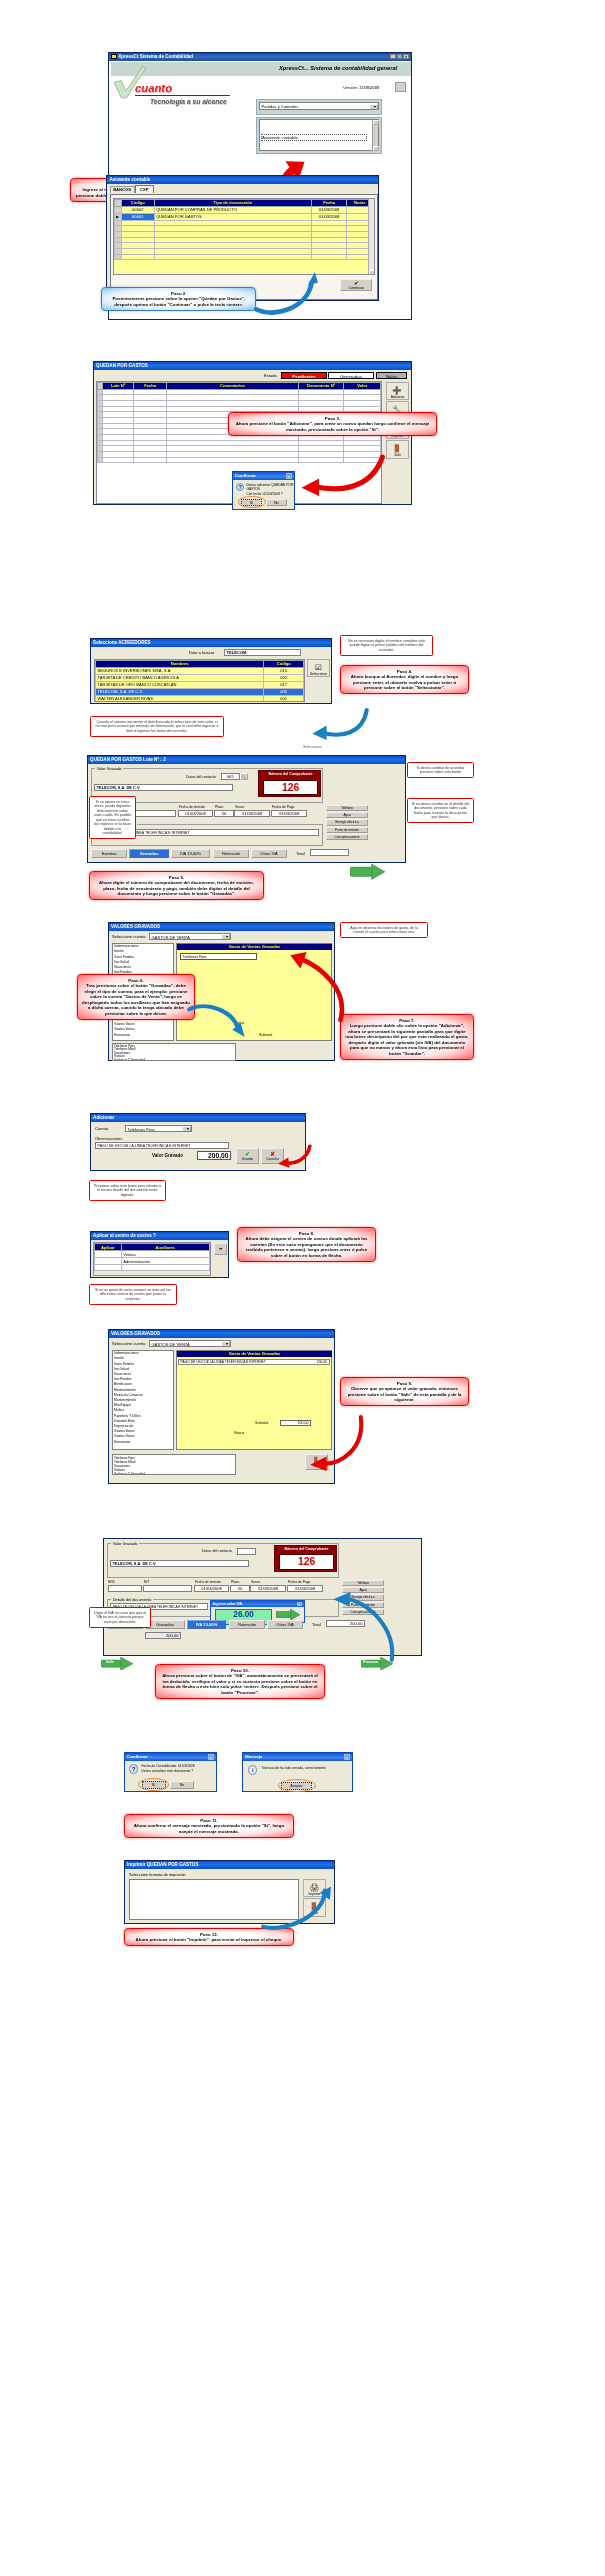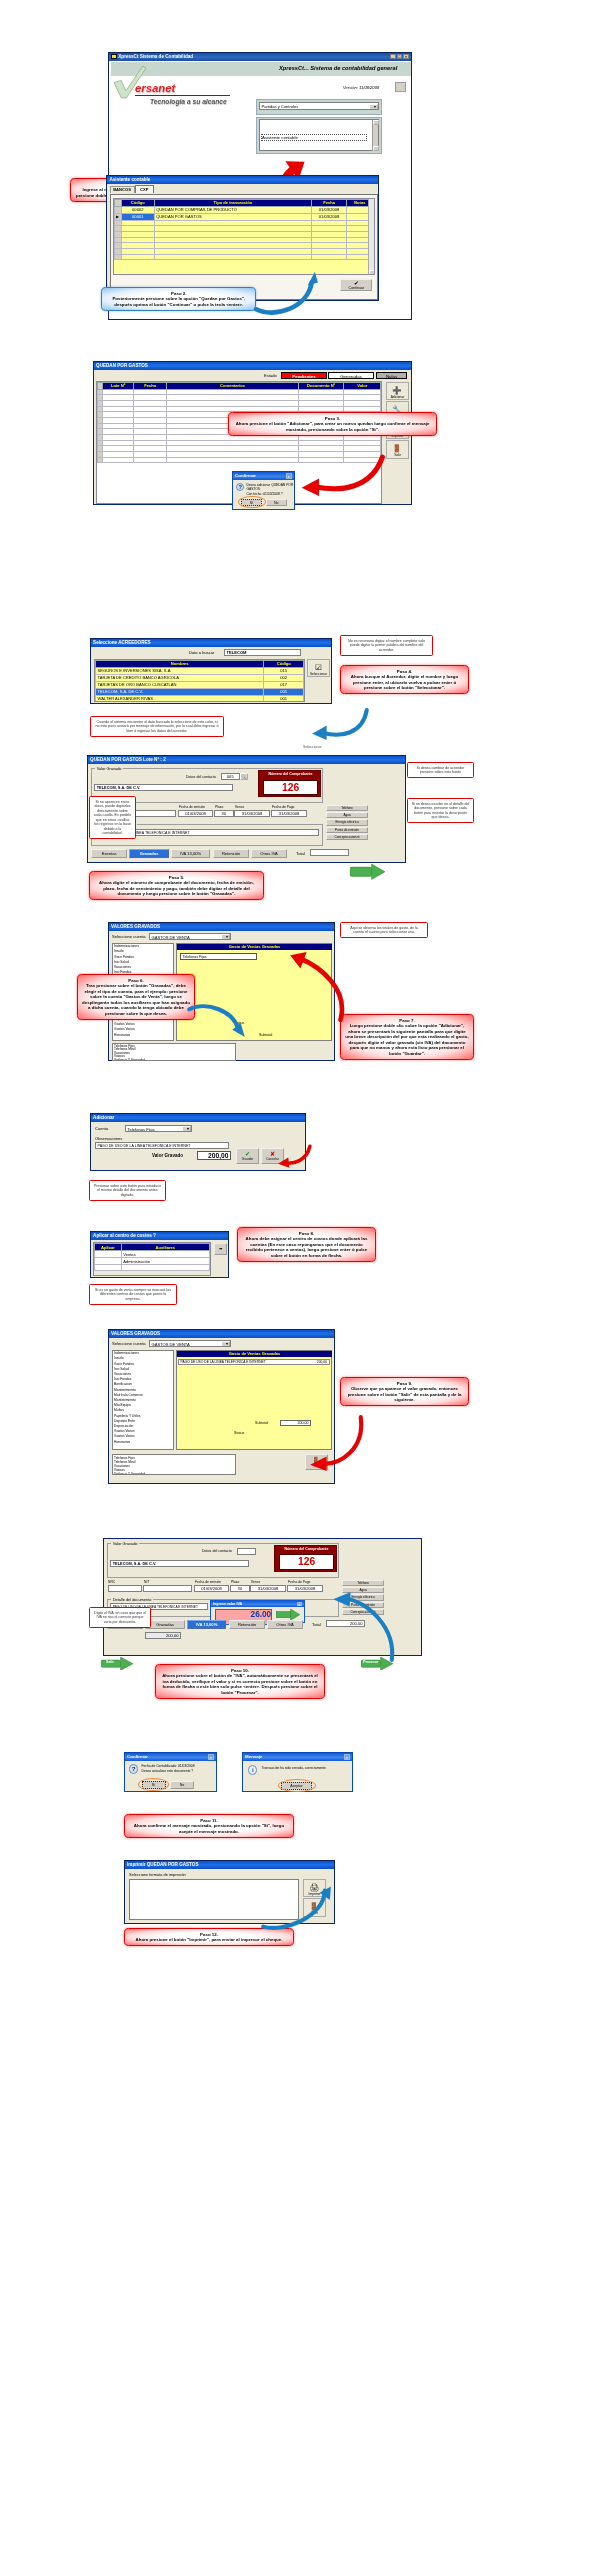--- a/index.html
+++ b/index.html
@@ -115,21 +115,21 @@
   </div>
 
   <div class="abs" style="left:2.1px;top:9.3px;width:300px;height:13.4px;background:#c8d6d0;"></div>
   <div class="abs" style="left:170px;top:12.4px;font-style:italic;font-weight:bold;font-size:5.7px;color:#000;">XpressCt... Sistema de contabilidad general</div>
 
   <div class="abs" style="left:3.1px;top:11.3px;width:36px;height:36px;">
     <svg width="36" height="36" viewBox="0 0 70 70">
       <polygon points="4,36 18,32 27,52 60,4 66,8 28,66 18,66" fill="#cfe3c8" stroke="#7aa06e" stroke-width="1.2"></polygon>
     </svg>
   </div>
-  <div class="abs" style="left:26px;top:29px;font-size:11.3px;font-weight:bold;font-style:italic;color:#e02020;text-shadow:0.5px 0.5px 0 #ffb0b0;">ersanet</div>
+  <div class="abs" style="left:26px;top:29px;font-size:11.3px;font-weight:bold;font-style:italic;color:#e02020;text-shadow:0.5px 0.5px 0 #ffb0b0;">cuanto</div>
   <div class="abs" style="left:26px;top:42px;width:95px;height:1px;background:#b00;"></div>
   <div class="abs" style="left:41px;top:45px;font-size:6.7px;font-weight:bold;font-style:italic;color:#555;text-shadow:0.5px 0.5px 0 #ccc;">Tecnologia a su alcance</div>
 
   <div class="abs" style="left:234px;top:32px;font-size:4.1px;font-style:italic;">Versión: 11/08/2008</div>
   <div class="abs" style="left:286px;top:29px;width:11.3px;height:10.3px;background:#d4d0c8;border:0.5px solid #999;"></div>
 
   <div class="abs" style="left:147px;top:46px;width:126px;height:15.5px;background:#c8d6d0;border:0.5px solid #9ab;"></div>
   <div class="combo" style="position:absolute;left:150px;top:49px;width:120px;">
     <span>Partidas y Controles</span><span class="arw"></span>
   </div>
@@ -868,21 +868,21 @@
   </div>
   <div class="fld" style="position:absolute;left:6.2px;top:64px;width:98px;font-size:3.3px;">
     <span>PAGO DE USO DE LA LINEA TELEFONICA E INTERNET</span>
   </div>
 
   <div class="dlg" style="left:106px;top:61px;width:95px;height:23px;border:1px solid #1158d8;">
     <div class="dlg-t" style="height:6.2px;line-height:6.2px;font-size:3.6px;">
       <span>Ingrese valor IVA</span>
       <span class="dlg-x" style="width:5.2px;height:4.6px;line-height:4.1px;font-size:3.6px;">×</span>
     </div>
-    <div class="abs" style="left:4.1px;top:8.2px;width:57px;height:16px;background:#fca5a5;border:1px solid #1a6ad8;color:#0b3fa0;font-size:8.2px;font-weight:bold;text-align:right;line-height:9.8px;">26.00</div>
+    <div class="abs" style="left:4.1px;top:8.2px;width:57px;height:16px;background:#86efac;border:1px solid #1a6ad8;color:#0b3fa0;font-size:8.2px;font-weight:bold;text-align:center;line-height:9.8px;">26.00</div>
     <div class="abs" style="left:65px;top:8.2px;width:25px;height:11.3px;">
       <svg width="25" height="11.3" viewBox="0 0 48 22">
         <rect x="0" y="5" width="28" height="12" fill="#4caf50" stroke="#2f7f32"></rect>
         <polygon points="28,0 46,11 28,22" fill="#4caf50" stroke="#2f7f32"></polygon>
       </svg>
     </div>
   </div>
 
   <div class="abs" style="left:238px;top:41px;width:42px;">
     <div class="btn" style="width:42px;height:6.2px;font-size:3.1px;margin-bottom:1px;">

